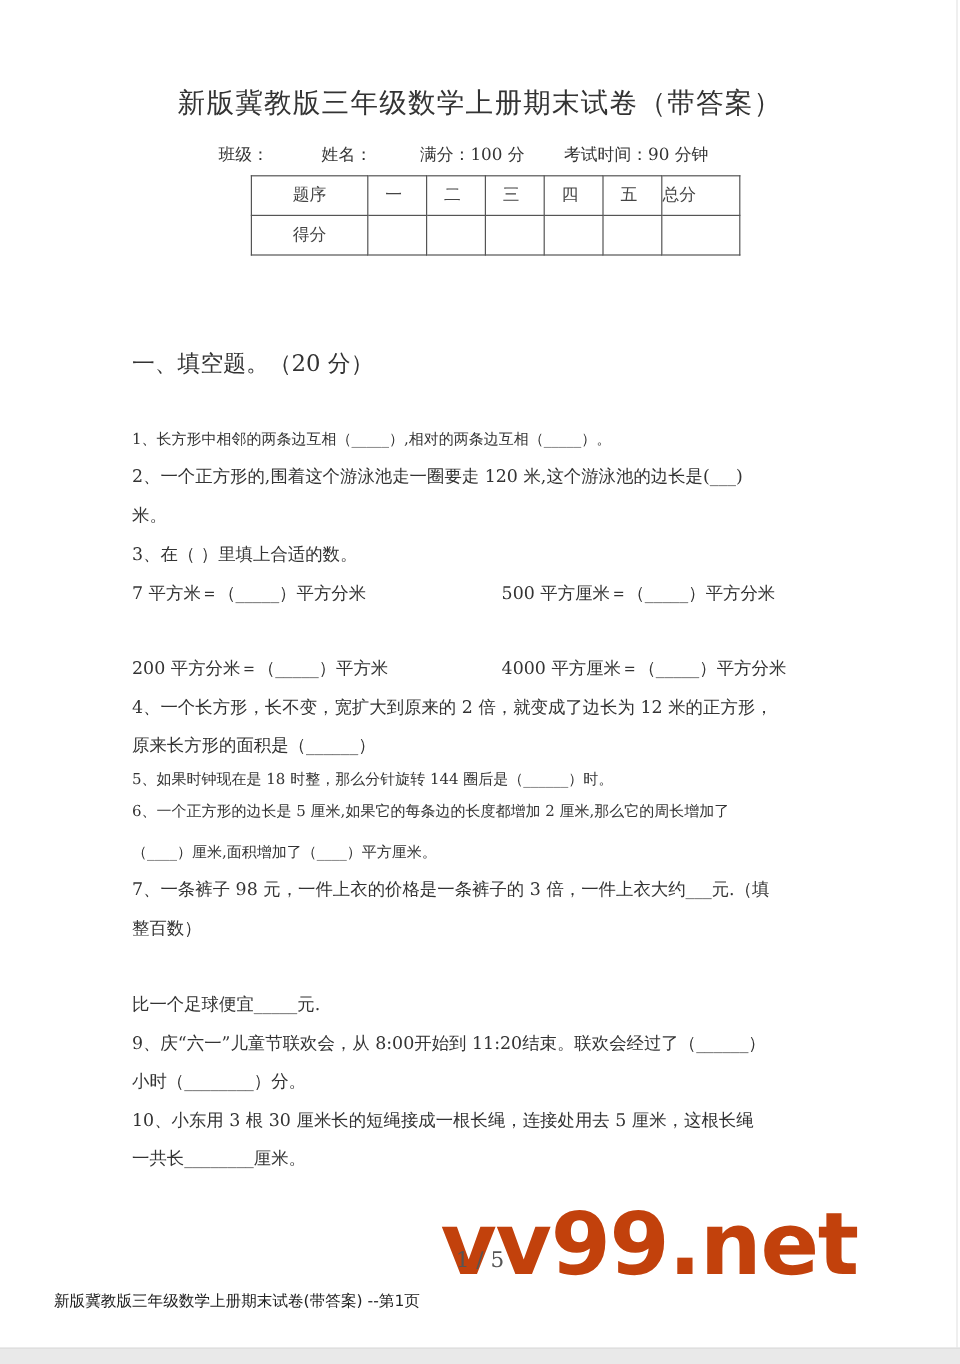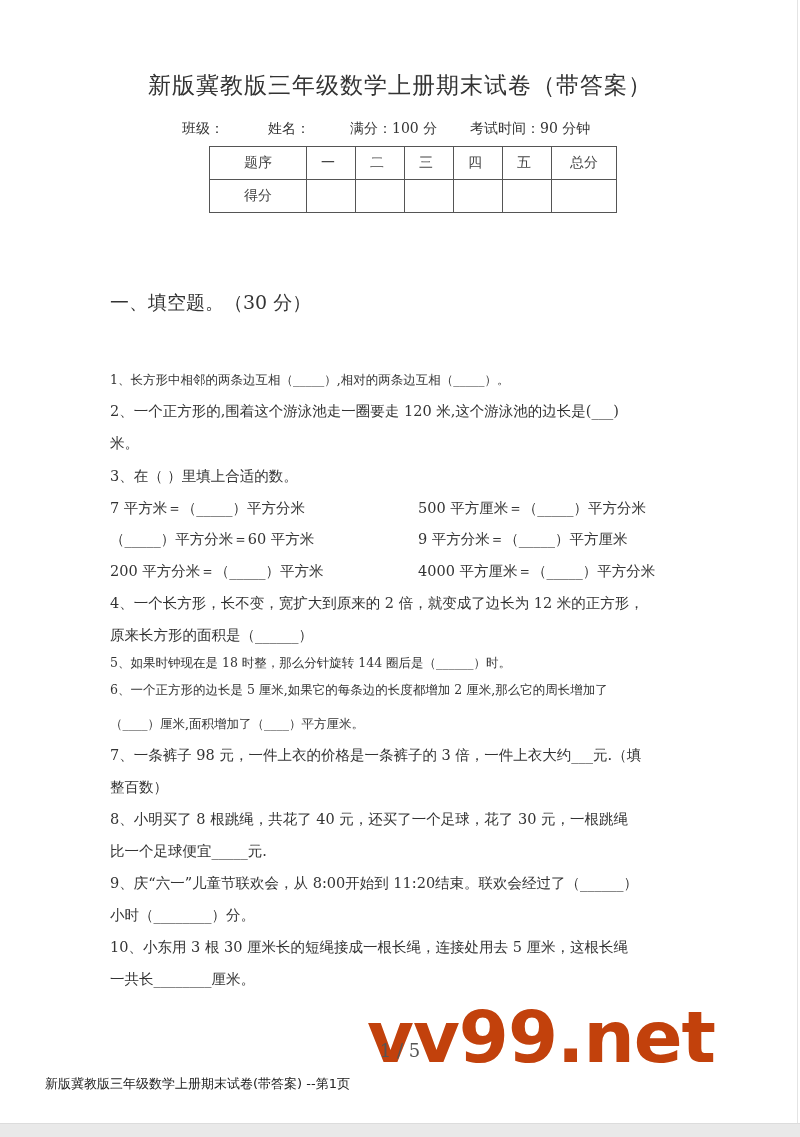--- a/index.html
+++ b/index.html
@@ -10,23 +10,23 @@
     color:#333;
   }
   .page { position:absolute; left:0; top:0; width:797px; height:1123px; background:#fff; border-right:1px solid #e4e4e4; }
   .bottom-band { position:absolute; left:0; top:1123px; width:800px; height:14px; background:#e9e9e9; border-top:1px solid #dcdcdc; }
   .title { position:absolute; left:0; width:800px; top:70px; text-align:center; font-size:23px; color:#333; letter-spacing:1px; }
   .info { position:absolute; top:120px; font-size:14px; color:#333; white-space:nowrap; }
   table.score { position:absolute; left:193px; top:146px; border-collapse:collapse; font-size:14px; color:#444;margin-left:16px; }
   table.score td { border:1.5px solid #555; height:32px; padding:0; }
   table.score td.lbl { text-align:center; }
   table.score td.num { text-align:left; padding-left:14px; }
-  table.score td.tot { text-align:center; }
+  table.score td.tot { }
   .section { position:absolute; left:110px; top:290px; font-size:19px; color:#333; }
-  .line { position:absolute; left:110px; font-size:14.5px; color:#333; white-space:nowrap;margin-top:14px; }
+  .line { position:absolute; left:110px; font-size:14.5px; color:#333; white-space:nowrap; }
   .line.small { font-size:12.5px; }
   .col2 { left:418px; }
   .pageno { position:absolute; left:0; width:800px; top:1040px; text-align:center; font-size:18px; color:#555; }
   .watermark { position:absolute; left:367px; top:995px; font-family:"DejaVu Sans","Liberation Sans",sans-serif; font-weight:bold; font-size:72px; color:#c2410c; letter-spacing:-1px; }
   .footer { position:absolute; left:45px; top:1075px; font-family:"DejaVu Sans","Liberation Sans",sans-serif; font-size:13px; color:#222; }
 </style>
 </head>
 <body>
 
 <div class="page">
@@ -53,42 +53,39 @@
       <td></td>
       <td></td>
       <td></td>
       <td></td>
       <td></td>
       <td></td>
     </tr>
   </tbody>
     </table>
 
-  <div class="section">一、填空题。（30 分）</div>
+  <div class="section">一、填空题。（20 分）</div>
 
   <div class="line small" style="top:358px">1、长方形中相邻的两条边互相（_____）,相对的两条边互相（_____）。</div>
   <div class="line" style="top:388px">2、一个正方形的,围着这个游泳池走一圈要走 120 米,这个游泳池的边长是(___)</div>
   <div class="line" style="top:420px">米。</div>
   <div class="line" style="top:453px">3、在（    ）里填上合适的数。</div>
 
   <div class="line" style="top:485px">7 平方米＝（_____）平方分米</div>
   <div class="line col2" style="top:485px">500 平方厘米＝（_____）平方分米</div>
-  <div class="line" style="top:516px">（_____）平方分米＝60 平方米</div>
-  <div class="line col2" style="top:516px">9 平方分米＝（_____）平方厘米</div>
   <div class="line" style="top:548px">200 平方分米＝（_____）平方米</div>
   <div class="line col2" style="top:548px">4000 平方厘米＝（_____）平方分米</div>
 
   <div class="line" style="top:580px">4、一个长方形，长不变，宽扩大到原来的 2 倍，就变成了边长为 12 米的正方形，</div>
   <div class="line" style="top:612px">原来长方形的面积是（______）</div>
   <div class="line small" style="top:641px">5、如果时钟现在是 18 时整，那么分针旋转 144 圈后是（______）时。</div>
   <div class="line small" style="top:668px">6、一个正方形的边长是 5 厘米,如果它的每条边的长度都增加 2 厘米,那么它的周长增加了</div>
   <div class="line small" style="top:702px">（____）厘米,面积增加了（____）平方厘米。</div>
   <div class="line" style="top:732px">7、一条裤子 98 元，一件上衣的价格是一条裤子的 3 倍，一件上衣大约___元.（填</div>
   <div class="line" style="top:764px">整百数）</div>
-  <div class="line" style="top:796px">8、小明买了 8 根跳绳，共花了 40 元，还买了一个足球，花了 30 元，一根跳绳</div>
   <div class="line" style="top:828px">比一个足球便宜_____元.</div>
   <div class="line" style="top:860px">9、庆“六一”儿童节联欢会，从 8:00开始到 11:20结束。联欢会经过了（______）</div>
   <div class="line" style="top:892px">小时（________）分。</div>
   <div class="line" style="top:924px">10、小东用 3 根 30 厘米长的短绳接成一根长绳，连接处用去 5 厘米，这根长绳</div>
   <div class="line" style="top:956px">一共长________厘米。</div>
 
   <div class="watermark">vv99.net</div>
   <div class="pageno">1 / 5</div>
   <div class="footer">新版冀教版三年级数学上册期末试卷(带答案) --第1页</div>
 </div>

